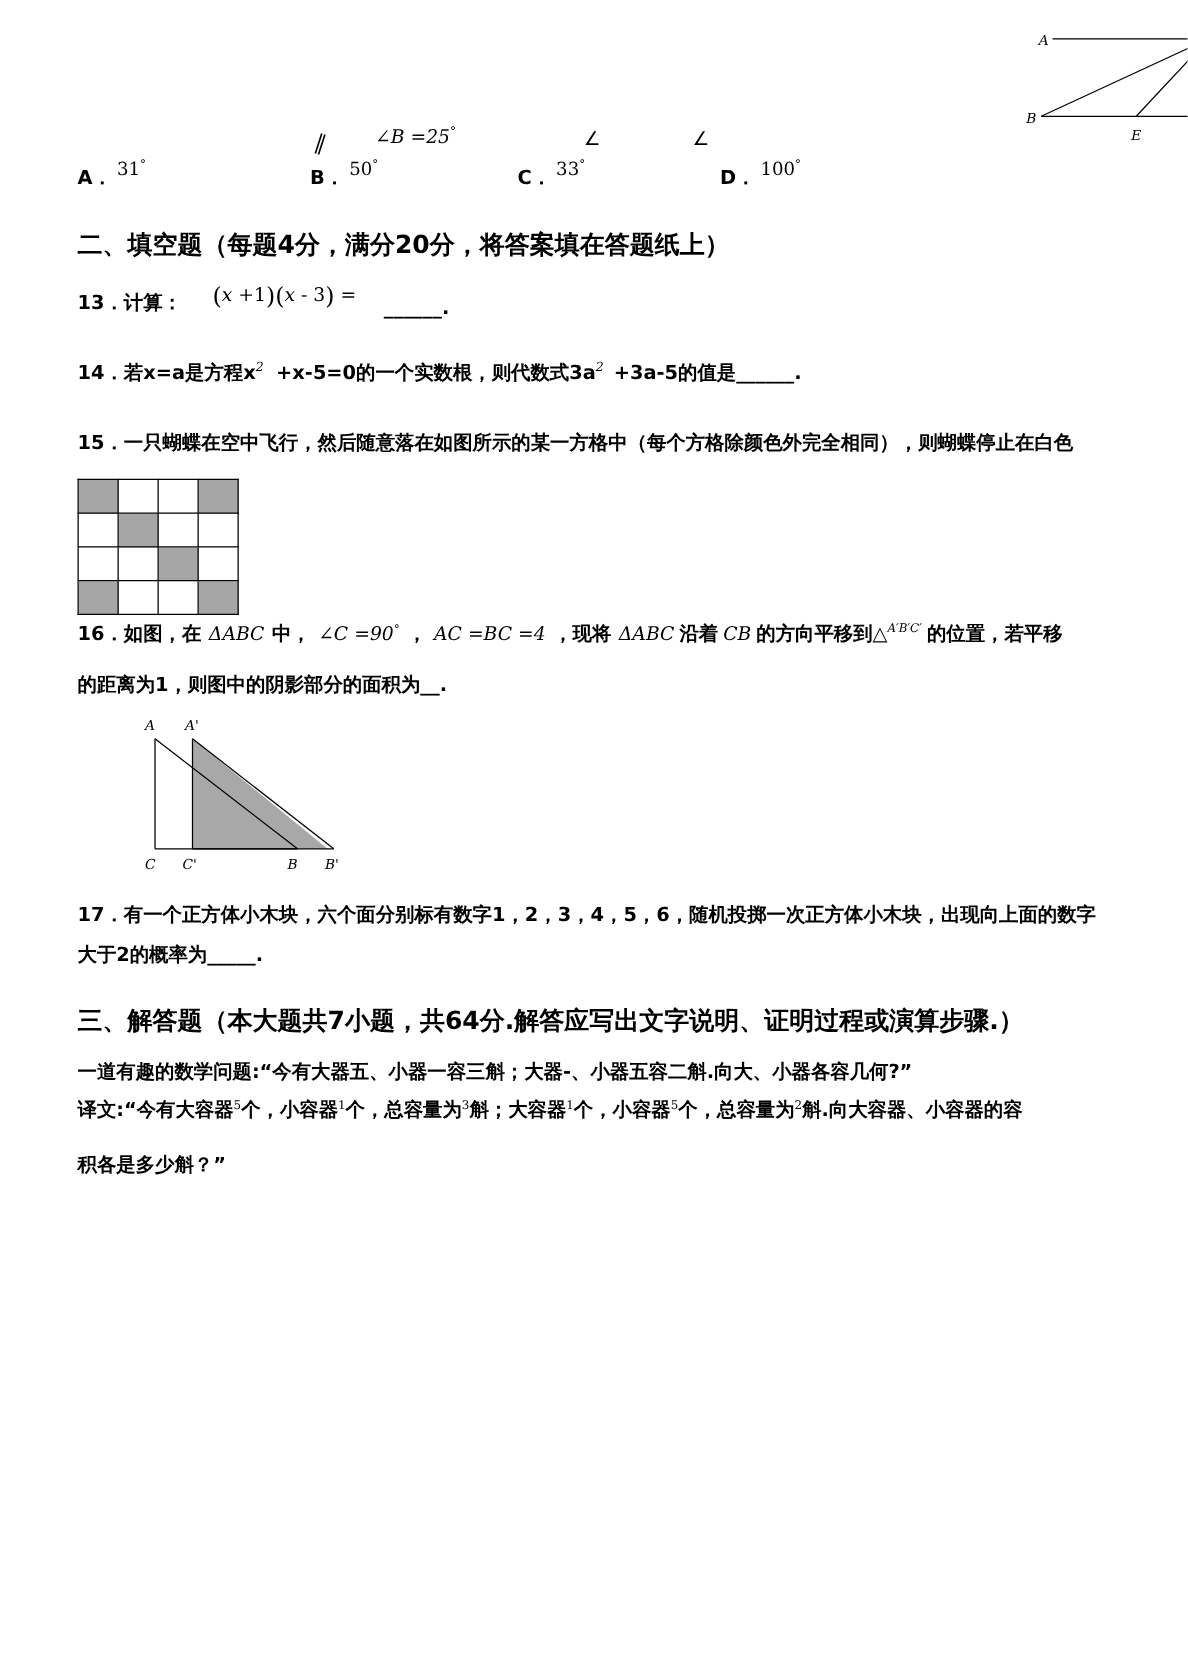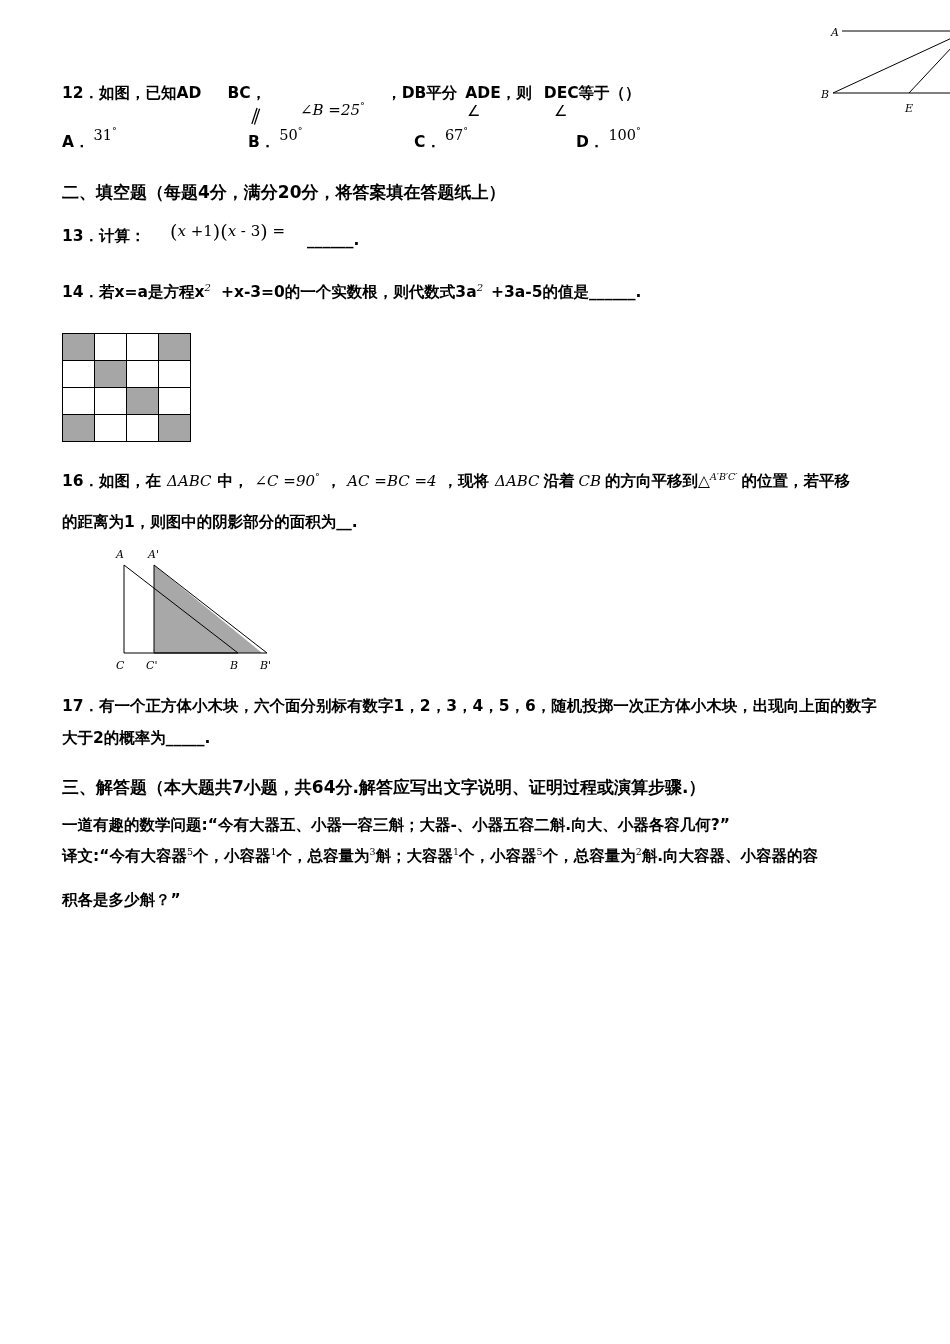--- a/index.html
+++ b/index.html
@@ -26,21 +26,21 @@
     left: 62px;
     top: 0;
     width: 830px;
   }
   .q {
     font-size: 15.5px;
     line-height: 1.95;
     font-weight: bold;
   }
   .sec-head {
-    font-size: 17px;
+    font-size: 20px;
     font-weight: bold;
     line-height: 1.95;
   }
   .sup {
     font-size: 10px;
     vertical-align: super;
     font-weight: normal;
     font-style: italic;
     font-family: "DejaVu Serif", serif;
   }
@@ -100,23 +100,20 @@
 </style>
 </head>
 <body>
 
 <div class="page">
   <div class="content">
 
     
     <div id="q12-block">
 
-      <div id="q12-line1" class="q">
-        <span>12．如图，已知AD</span><span class="sp" style="width:26px"></span><span>BC，</span><span class="sp" style="width:120px"></span><span>，DB平分</span><span class="sp" style="width:8px"></span><span>ADE，则</span><span class="sp" style="width:12px"></span><span>DEC等于（）</span>
-      </div>
 
       <div id="q12-parallel">∥</div>
       <div id="q12-angleB"><span>∠B =25</span><span class="small-sup">°</span></div>
       <div id="q12-ang2">∠</div>
       <div id="q12-ang3">∠</div>
 
       <svg id="q12-figure" viewBox="0 0 180 110">
         <text x="14" y="16" font-size="11" font-style="italic" font-family="DejaVu Serif, serif">A</text>
         <text x="152" y="16" font-size="11" font-style="italic" font-family="DejaVu Serif, serif">D</text>
         <text x="4" y="78" font-size="11" font-style="italic" font-family="DejaVu Serif, serif">B</text>
@@ -131,46 +128,47 @@
 
     
     <div class="choices">
       <div class="choice" style="left:0px">
         <span>A．</span><span class="val"><span>31</span><span class="deg">°</span></span>
       </div>
       <div class="choice" style="left:186px">
         <span>B．</span><span class="val"><span>50</span><span class="deg">°</span></span>
       </div>
       <div class="choice" style="left:352px">
-        <span>C．</span><span class="val"><span>67</span><span class="deg">°</span></span>
+        <span>C．</span><span class="val"><span>33</span><span class="deg">°</span></span>
       </div>
       <div class="choice" style="left:514px">
         <span>D．</span><span class="val"><span>100</span><span class="deg">°</span></span>
       </div>
     </div>
 
     
     <div class="sec-head" style="margin-top:10px">二、填空题（每题4分，满分20分，将答案填在答题纸上）</div>
 
     
     <div class="q" style="position:relative; height:44px; margin-top:2px">
       <span style="position:absolute; left:0; top:10px;">13．计算：</span>
       <span class="mn" style="position:absolute; left:108px; top:0px; font-size:16px;">
         <span style="font-size:19px; position:relative; top:2px;">(</span><span class="mi">x</span><span class="mn"> +1</span><span style="font-size:19px; position:relative; top:2px;">)</span><span style="font-size:19px; position:relative; top:2px;">(</span><span class="mi">x</span><span class="mn"> - 3</span><span style="font-size:19px; position:relative; top:2px;">)</span><span class="mn"> =</span>
       </span>
       <span style="position:absolute; left:245px; top:14px;">______.</span>
     </div>
 
     
     <div class="q" style="margin-top:22px">
-      <span>14．若x=a是方程x</span><span class="sup">2</span><span class="sp" style="width:10px"></span><span>+x-3=0的一个实数根，则代数式3a</span><span class="sup">2</span><span class="sp" style="width:8px"></span><span>+3a-5的值是______.</span>
+      <span>14．若x=a是方程x</span><span class="sup">2</span><span class="sp" style="width:10px"></span><span>+x-5=0的一个实数根，则代数式3a</span><span class="sup">2</span><span class="sp" style="width:8px"></span><span>+3a-5的值是______.</span>
     </div>
 
     
     <div class="q" style="margin-top:26px">
+      <div>15．一只蝴蝶在空中飞行，然后随意落在如图所示的某一方格中（每个方格除颜色外完全相同），则蝴蝶停止在白色</div>
     </div>
 
     <div class="grid-fig">
       <table class="grid">
         <tbody>
             <tr>
           <td class="g"></td>
           <td class="w"></td>
           <td class="w"></td>
           <td class="g"></td>
@@ -191,21 +189,21 @@
           <td class="g"></td>
           <td class="w"></td>
           <td class="w"></td>
           <td class="g"></td>
         </tr>
       </tbody>
         </table>
     </div>
 
     
-    <div class="q" style="margin-top:24px">
+    <div class="q" style="">
       <div>
         <span>16．如图，在</span><span class="sp" style="width:6px"></span><span class="mi">ΔABC</span><span class="sp" style="width:6px"></span><span>中，</span><span class="sp" style="width:6px"></span><span class="mi"><span>∠C =90</span><span class="small-sup">°</span></span><span class="sp" style="width:6px"></span><span>，</span><span class="sp" style="width:6px"></span><span class="mi">AC =BC =4</span><span class="sp" style="width:6px"></span><span>，现将</span><span class="sp" style="width:6px"></span><span class="mi">ΔABC</span><span class="sp" style="width:4px"></span><span>沿着</span><span class="sp" style="width:4px"></span><span class="mi">CB</span><span class="sp" style="width:4px"></span><span>的方向平移到△</span><span class="small-sup" style="font-style:italic;">A′B′C′</span><span class="sp" style="width:4px"></span><span>的位置，若平移</span>
       </div>
       <div style="margin-top:10px">的距离为1，则图中的阴影部分的面积为__.</div>
     </div>
 
     <svg id="q16-figure" width="280" height="130" viewBox="0 0 280 130">
 
       <polygon points="92,22 92,110 200,110" fill="#a8a8a8" stroke="none"></polygon>
 

